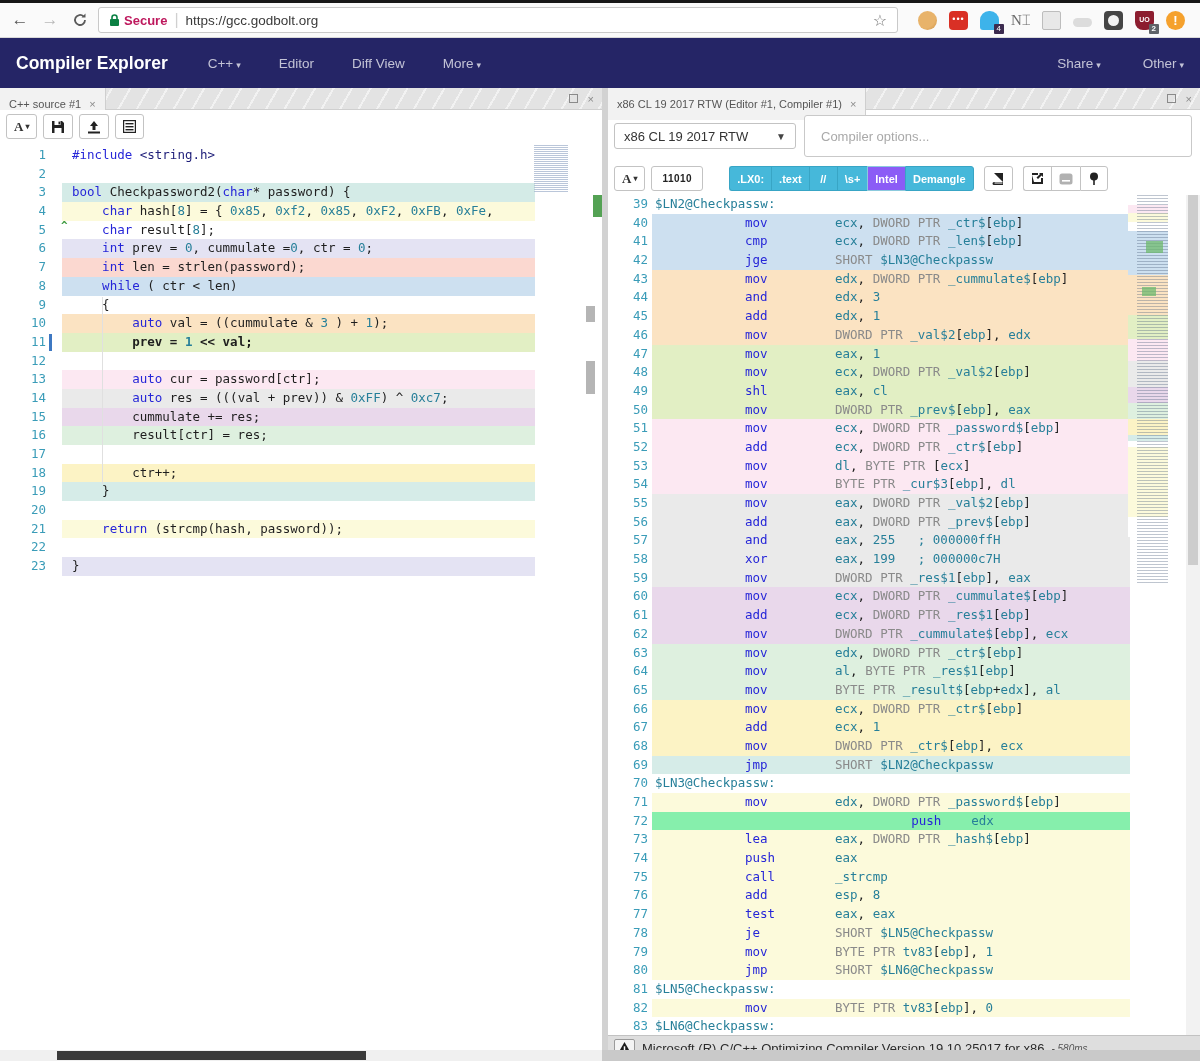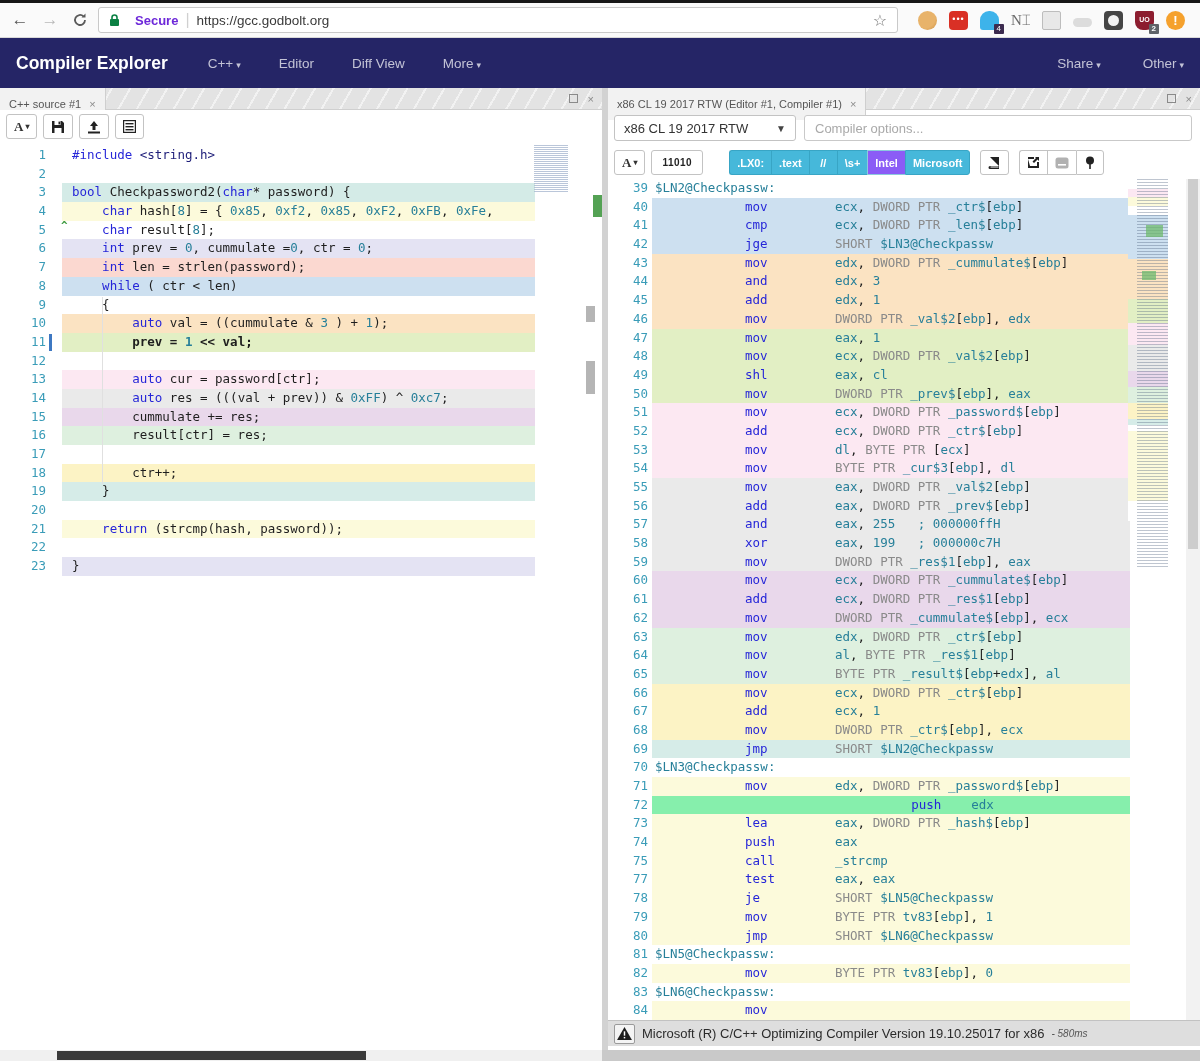--- a/index.html
+++ b/index.html
@@ -8,21 +8,21 @@
 
   
   .window-top { height:3px; background:#171717; }
   .browser { height:35px; background:#fafafa; border-bottom:1px solid #d9d9d9;
              display:flex; align-items:center; padding:0 8px; gap:6px; }
   .nav-ic { width:24px; height:24px; display:flex; align-items:center; justify-content:center;
             font-size:17px; color:#5a5a5a; }
   .nav-ic.dim { color:#b8b8b8; }
   .addr { flex:0 0 800px; height:26px; background:#fff; border:1px solid #c9c9c9; border-radius:3px;
           display:flex; align-items:center; padding:0 10px; gap:7px; }
-  .secure { color:#6d28d9; font-size:13px; font-weight:bold; display:flex; align-items:center; gap:15px; }
+  .secure { color:#be185d; font-size:13px; font-weight:bold; display:flex; align-items:center; gap:4px; }
   .addr-sep { color:#d0d0d0; }
   .url { color:#3a3a3a; font-size:13.5px; flex:1; }
   .star { color:#757575; font-size:16px; }
   .ext-row { display:flex; align-items:center; gap:12px; margin-left:14px; }
   .ext { position:relative; width:19px; height:19px; border-radius:4px; }
   .ext .badge { position:absolute; right:-5px; bottom:-4px; background:#3c2b4f; color:#fff;
                 font-size:8px; padding:0 3px; line-height:10px; border-radius:1px; }
   .ext-cookie { background:radial-gradient(circle at 35% 35%, #e8b36a 60%, #c98c3f); border-radius:50%; }
   .ext-dots { background:#d93025; color:#fff; font-size:9px; text-align:center; line-height:17px; letter-spacing:1px; }
   .ext-ghost { background:#3db3ea; border-radius:9px 9px 3px 3px; }
@@ -75,22 +75,22 @@
   .btn-group .btn:first-child { border-radius:3px 0 0 3px; }
   .btn-group .btn:last-child { border-radius:0 3px 3px 0; border-right-width:1px; }
   .fbtn { background:#46b8da; border-color:#38a5c5; color:#fff; font-size:11px; font-weight:bold; }
   .fbtn.lit { background:#8b5cf6; border-color:#8ccadd; }
   .icon-dim svg { opacity:.45; }
 
   .compiler-row { display:flex; gap:8px; padding:5px 6px; align-items:center; }
   .compiler-select { width:182px; height:26px; border:1px solid #c3c3c3; border-radius:3px; background:#fff;
                      display:flex; align-items:center; font-size:13px; color:#333; padding:0 9px; }
   .compiler-select .caret { margin-left:auto; font-size:10px; color:#444; }
-  .options-input { flex:1; height:26px; border:1px solid #c9c9c9; border-radius:3px; font-size:13px;
-                   padding:0 10px; color:#0369a1; margin-right:2px; }
+  .options-input { flex:1; height:42px; border:1px solid #c9c9c9; border-radius:3px; font-size:13px;
+                   padding:0 16px; color:#0369a1; margin-right:2px; }
   .options-input::placeholder { color:#a9a9a9; }
 
   
   .editor { position:relative; overflow:hidden; flex:1; background:#fff;
             font-family:"DejaVu Sans Mono", monospace; font-size:12.5px; }
   .lines { position:absolute; top:3px; left:0; }
   .cline { display:flex; height:18.7px; line-height:18.7px; white-space:pre; }
   .ln { flex:none; text-align:right; color:#3a9cb8; }
   .src .ln { width:46px; }
   .src .codecell { flex:none; width:473px; margin-left:16px; padding-left:10px; overflow:hidden; }
@@ -286,21 +286,21 @@
 
     <div class="toolbar">
       <div class="btn fontA">A<span class="caret">▾</span></div>
       <div class="btn bin">11010</div>
       <div class="btn-group" id="filter-group">
           <div class="btn fbtn">.LX0:</div>
           <div class="btn fbtn">.text</div>
           <div class="btn fbtn">//</div>
           <div class="btn fbtn">\s+</div>
           <div class="btn fbtn lit">Intel</div>
-          <div class="btn fbtn">Microsoft</div>
+          <div class="btn fbtn">Demangle</div>
         </div>
       <div class="btn" style="margin-left:4px;">
         <svg width="13" height="14" viewBox="0 0 13 14">
           <path d="M2 1 h9 v12 h-9 a1.5 1.5 0 0 1 0-3 h9" fill="#222"></path>
           <path d="M2.5 11 h8" stroke="#fff" stroke-width="1"></path>
         </svg>
       </div>
       <div class="btn-group" style="margin-left:4px;">
         <div class="btn">
           <svg width="13" height="13" viewBox="0 0 13 13">
@@ -355,20 +355,21 @@
           <div class="cline"><span class="ln">66</span><span class="codecell" style="background: rgb(252, 243, 197);"><span class="indent12"> </span><span class="opspan op">mov</span><span class="id">ecx</span><span class="pl">,</span><span class="pl"> </span><span style="color: rgb(138, 138, 138);">DWORD PTR</span><span class="pl"> </span><span class="id">_ctr$</span><span class="pl">[</span><span class="id">ebp</span><span class="pl">]</span></span></div>
           <div class="cline"><span class="ln">67</span><span class="codecell" style="background: rgb(252, 243, 197);"><span class="indent12"> </span><span class="opspan op">add</span><span class="id">ecx</span><span class="pl">,</span><span class="pl"> </span><span class="num">1</span></span></div>
           <div class="cline"><span class="ln">68</span><span class="codecell" style="background: rgb(252, 243, 197);"><span class="indent12"> </span><span class="opspan op">mov</span><span style="color: rgb(138, 138, 138);">DWORD PTR</span><span class="pl"> </span><span class="id">_ctr$</span><span class="pl">[</span><span class="id">ebp</span><span class="pl">]</span><span class="pl">,</span><span class="pl"> </span><span class="id">ecx</span></span></div>
           <div class="cline"><span class="ln">69</span><span class="codecell" style="background: rgb(214, 236, 232);"><span class="indent12"> </span><span class="opspan op">jmp</span><span style="color: rgb(138, 138, 138);">SHORT</span><span class="pl"> </span><span class="id">$LN2@Checkpassw</span></span></div>
           <div class="cline"><span class="ln">70</span><span class="codecell"><span class="lbl">$LN3@Checkpassw:</span></span></div>
           <div class="cline"><span class="ln">71</span><span class="codecell" style="background: rgb(252, 250, 219);"><span class="indent12"> </span><span class="opspan op">mov</span><span class="id">edx</span><span class="pl">,</span><span class="pl"> </span><span style="color: rgb(138, 138, 138);">DWORD PTR</span><span class="pl"> </span><span class="id">_password$</span><span class="pl">[</span><span class="id">ebp</span><span class="pl">]</span></span></div>
           <div class="cline"><span class="ln">72</span><span class="codecell" style="background: #86efac; text-align: center;"><span class="indent12"> </span><span class="opspan op">push</span><span class="id">edx</span></span></div>
           <div class="cline"><span class="ln">73</span><span class="codecell" style="background: rgb(252, 250, 219);"><span class="indent12"> </span><span class="opspan op">lea</span><span class="id">eax</span><span class="pl">,</span><span class="pl"> </span><span style="color: rgb(138, 138, 138);">DWORD PTR</span><span class="pl"> </span><span class="id">_hash$</span><span class="pl">[</span><span class="id">ebp</span><span class="pl">]</span></span></div>
           <div class="cline"><span class="ln">74</span><span class="codecell" style="background: rgb(252, 250, 219);"><span class="indent12"> </span><span class="opspan op">push</span><span class="id">eax</span></span></div>
           <div class="cline"><span class="ln">75</span><span class="codecell" style="background: rgb(252, 250, 219);"><span class="indent12"> </span><span class="opspan op">call</span><span class="id">_strcmp</span></span></div>
+          <div class="cline"><span class="ln">76</span><span class="codecell" style="background: rgb(252, 250, 219);"><span class="indent12"> </span><span class="opspan op">add</span><span class="id">esp</span><span class="pl">,</span><span class="pl"> </span><span class="num">8</span></span></div>
           <div class="cline"><span class="ln">77</span><span class="codecell" style="background: rgb(252, 250, 219);"><span class="indent12"> </span><span class="opspan op">test</span><span class="id">eax</span><span class="pl">,</span><span class="pl"> </span><span class="id">eax</span></span></div>
           <div class="cline"><span class="ln">78</span><span class="codecell" style="background: rgb(252, 250, 219);"><span class="indent12"> </span><span class="opspan op">je</span><span style="color: rgb(138, 138, 138);">SHORT</span><span class="pl"> </span><span class="id">$LN5@Checkpassw</span></span></div>
           <div class="cline"><span class="ln">79</span><span class="codecell" style="background: rgb(252, 250, 219);"><span class="indent12"> </span><span class="opspan op">mov</span><span style="color: rgb(138, 138, 138);">BYTE PTR</span><span class="pl"> </span><span class="id">tv83</span><span class="pl">[</span><span class="id">ebp</span><span class="pl">]</span><span class="pl">,</span><span class="pl"> </span><span class="num">1</span></span></div>
           <div class="cline"><span class="ln">80</span><span class="codecell" style="background: rgb(252, 250, 219);"><span class="indent12"> </span><span class="opspan op">jmp</span><span style="color: rgb(138, 138, 138);">SHORT</span><span class="pl"> </span><span class="id">$LN6@Checkpassw</span></span></div>
           <div class="cline"><span class="ln">81</span><span class="codecell"><span class="lbl">$LN5@Checkpassw:</span></span></div>
           <div class="cline"><span class="ln">82</span><span class="codecell" style="background: rgb(252, 250, 219);"><span class="indent12"> </span><span class="opspan op">mov</span><span style="color: rgb(138, 138, 138);">BYTE PTR</span><span class="pl"> </span><span class="id">tv83</span><span class="pl">[</span><span class="id">ebp</span><span class="pl">]</span><span class="pl">,</span><span class="pl"> </span><span class="num">0</span></span></div>
           <div class="cline"><span class="ln">83</span><span class="codecell"><span class="lbl">$LN6@Checkpassw:</span></span></div>
           <div class="cline"><span class="ln">84</span><span class="codecell" style="background: rgb(252, 250, 219);"><span class="indent12"> </span><span class="opspan op">mov</span></span></div>
         </div>
       <div class="minimap-right" id="mm">

